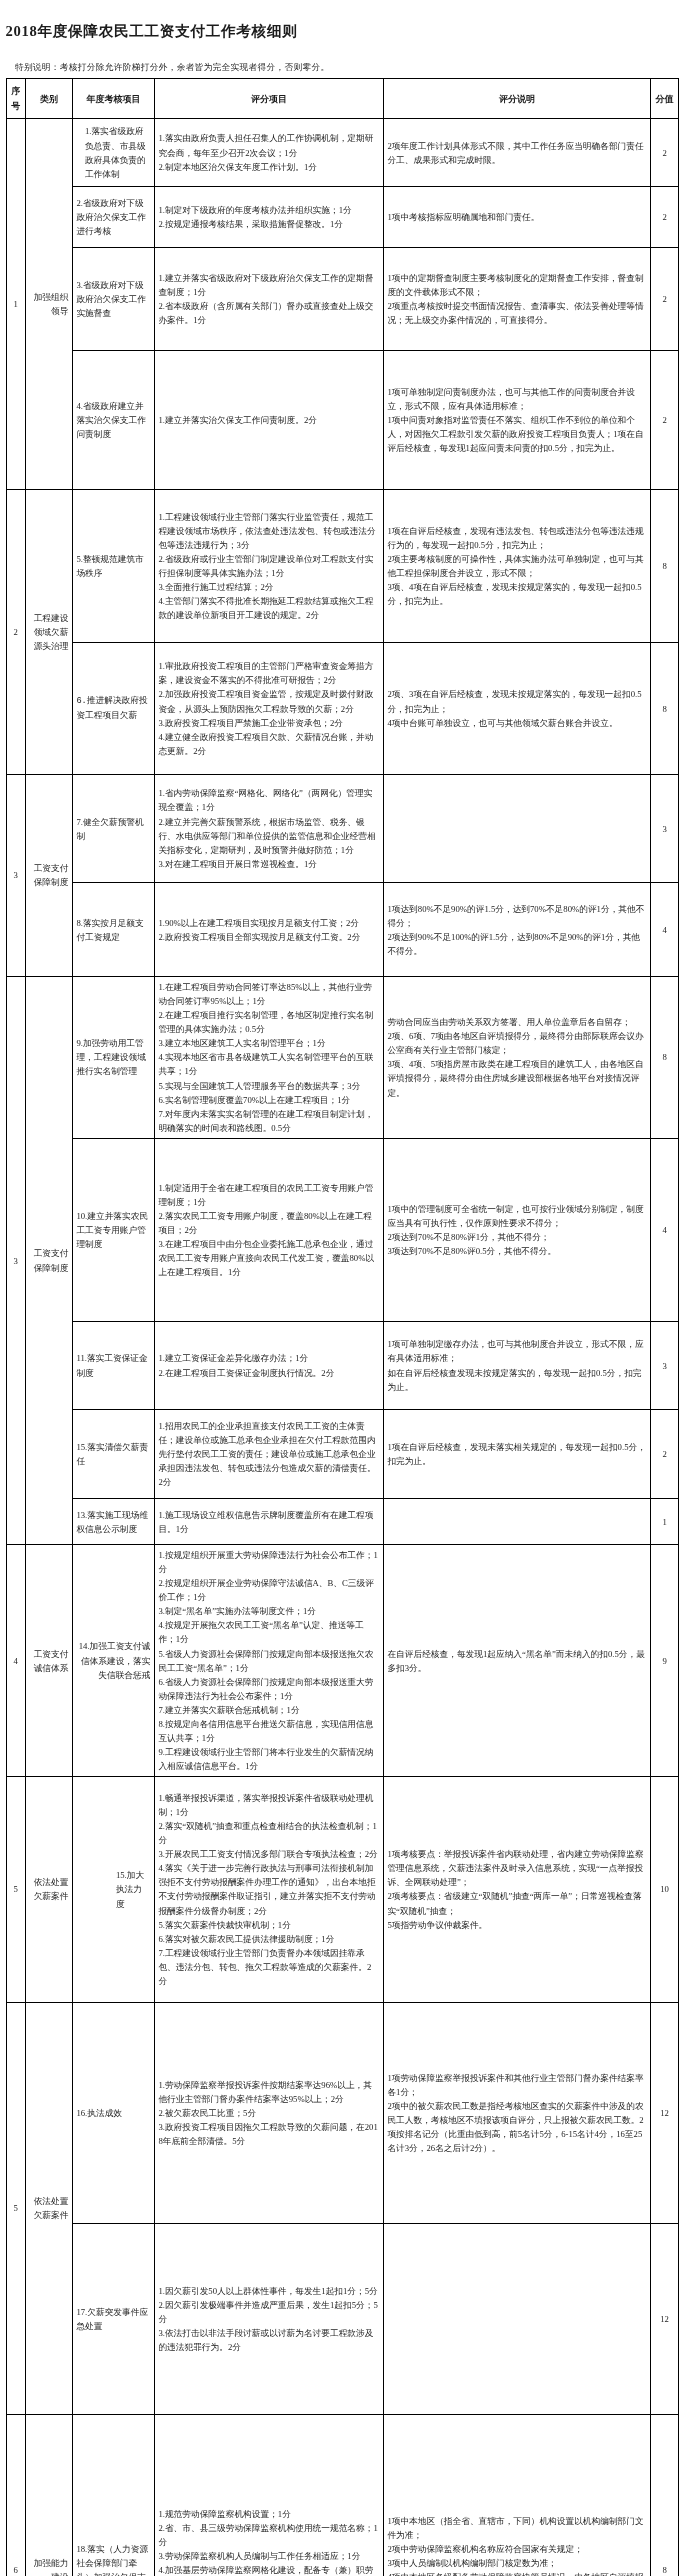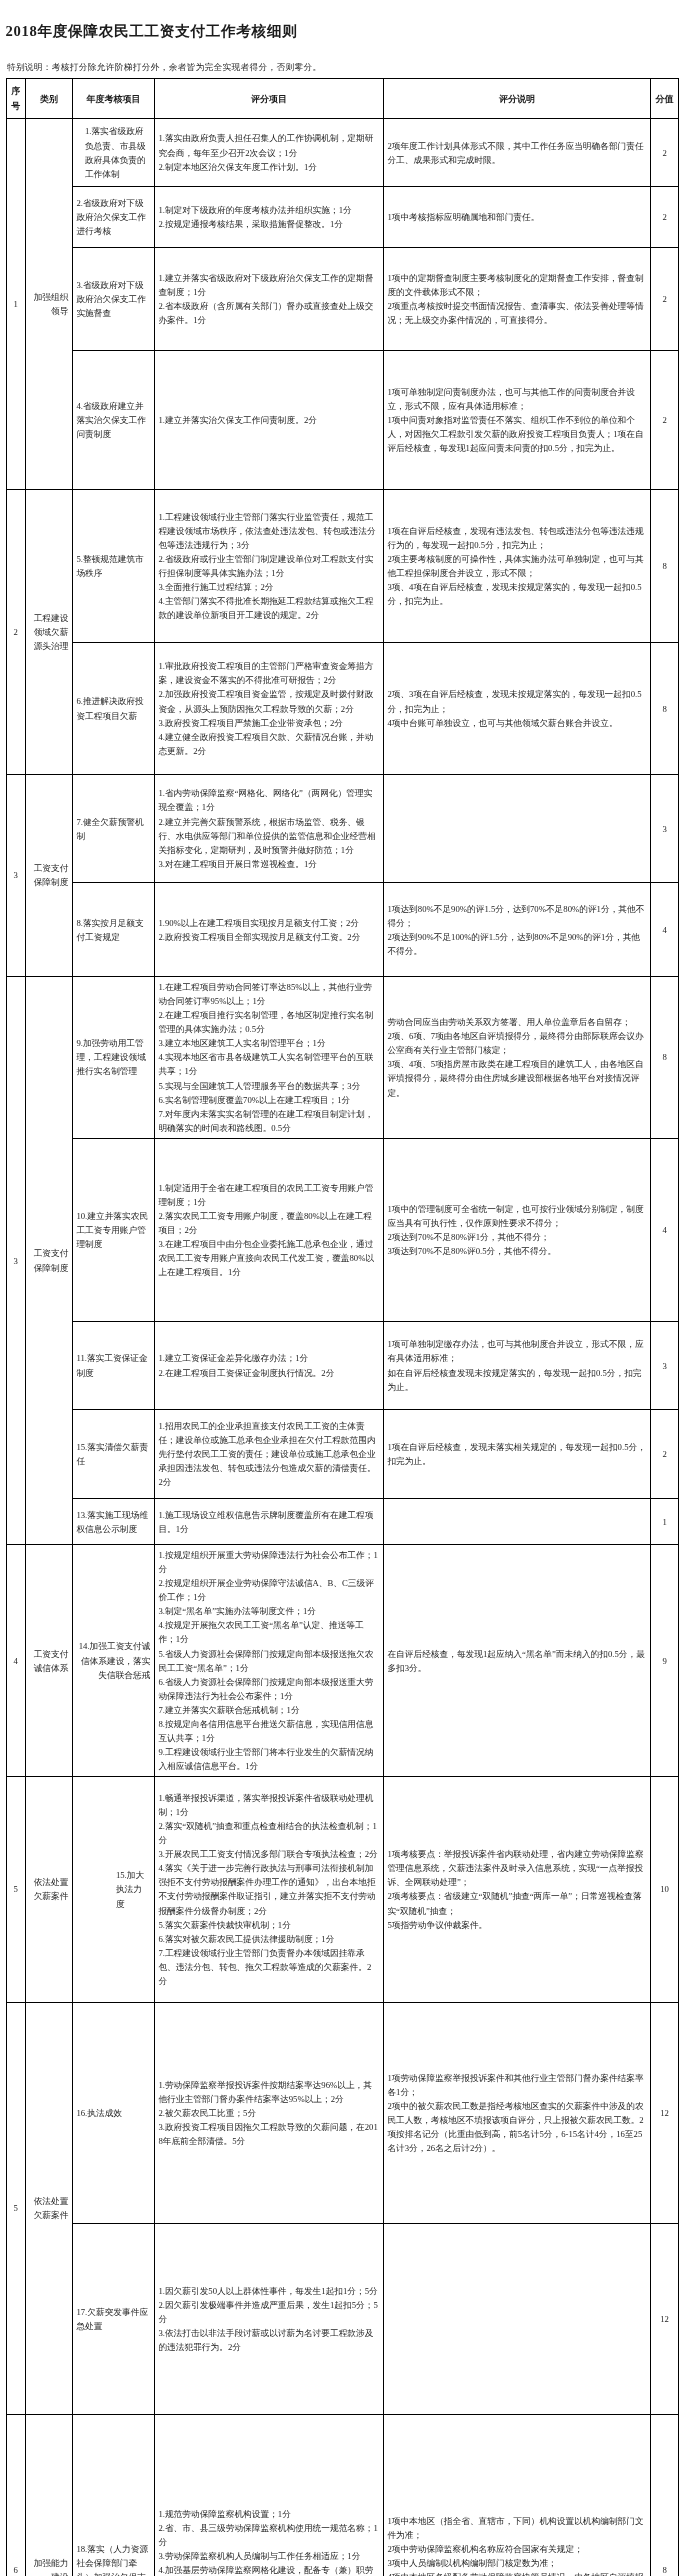--- a/index.html
+++ b/index.html
@@ -13,20 +13,21 @@
     text-align:left;
     font-size:14.6px;
     font-weight:bold;
     letter-spacing:0.7px;
     padding:18px 0 21px 0;
   }
   .special-note{
     font-size:8.7px;
     padding:0 0 4.2px 1.4px;
     letter-spacing:0.3px;
+    margin-left:8px;
   }
   table.assess{
     width:673px;
     border-collapse:collapse;
     table-layout:fixed;
   }
   table.assess th, table.assess td{
     border:0.7px solid #000;
     font-size:8.7px;
     line-height:1.62;
@@ -131,21 +132,21 @@
           <td class="criteria-cell">1.工程建设领域行业主管部门落实行业监管责任，规范工程建设领域市场秩序，依法查处违法发包、转包或违法分包等违法违规行为；3分
 2.省级政府或行业主管部门制定建设单位对工程款支付实行担保制度等具体实施办法；1分
 3.全面推行施工过程结算；2分
 4.主管部门落实不得批准长期拖延工程款结算或拖欠工程款的建设单位新项目开工建设的规定。2分</td>
           <td class="expl-cell">1项在自评后经核查，发现有违法发包、转包或违法分包等违法违规行为的，每发现一起扣0.5分，扣完为止；
 2项主要考核制度的可操作性，具体实施办法可单独制定，也可与其他工程担保制度合并设立，形式不限；
 3项、4项在自评后经核查，发现未按规定落实的，每发现一起扣0.5分，扣完为止。</td>
           <td class="score-cell">8</td>
         </tr>
         <tr>
-          <td class="item-cell" style="height: 125px;">6.推进解决政府投资工程项目欠薪</td>
+          <td class="item-cell" style="height: 125px; font-family: Liberation Mono, monospace;">6.推进解决政府投资工程项目欠薪</td>
           <td class="criteria-cell">1.审批政府投资工程项目的主管部门严格审查资金筹措方案，建设资金不落实的不得批准可研报告；2分
 2.加强政府投资工程项目资金监管，按规定及时拨付财政资金，从源头上预防因拖欠工程款导致的欠薪；2分
 3.政府投资工程项目严禁施工企业带资承包；2分
 4.建立健全政府投资工程项目欠款、欠薪情况台账，并动态更新。2分</td>
           <td class="expl-cell">2项、3项在自评后经核查，发现未按规定落实的，每发现一起扣0.5分，扣完为止；
 4项中台账可单独设立，也可与其他领域欠薪台账合并设立。</td>
           <td class="score-cell">8</td>
         </tr>
         <tr>
           <td class="no-cell" rowspan="2">3</td>

